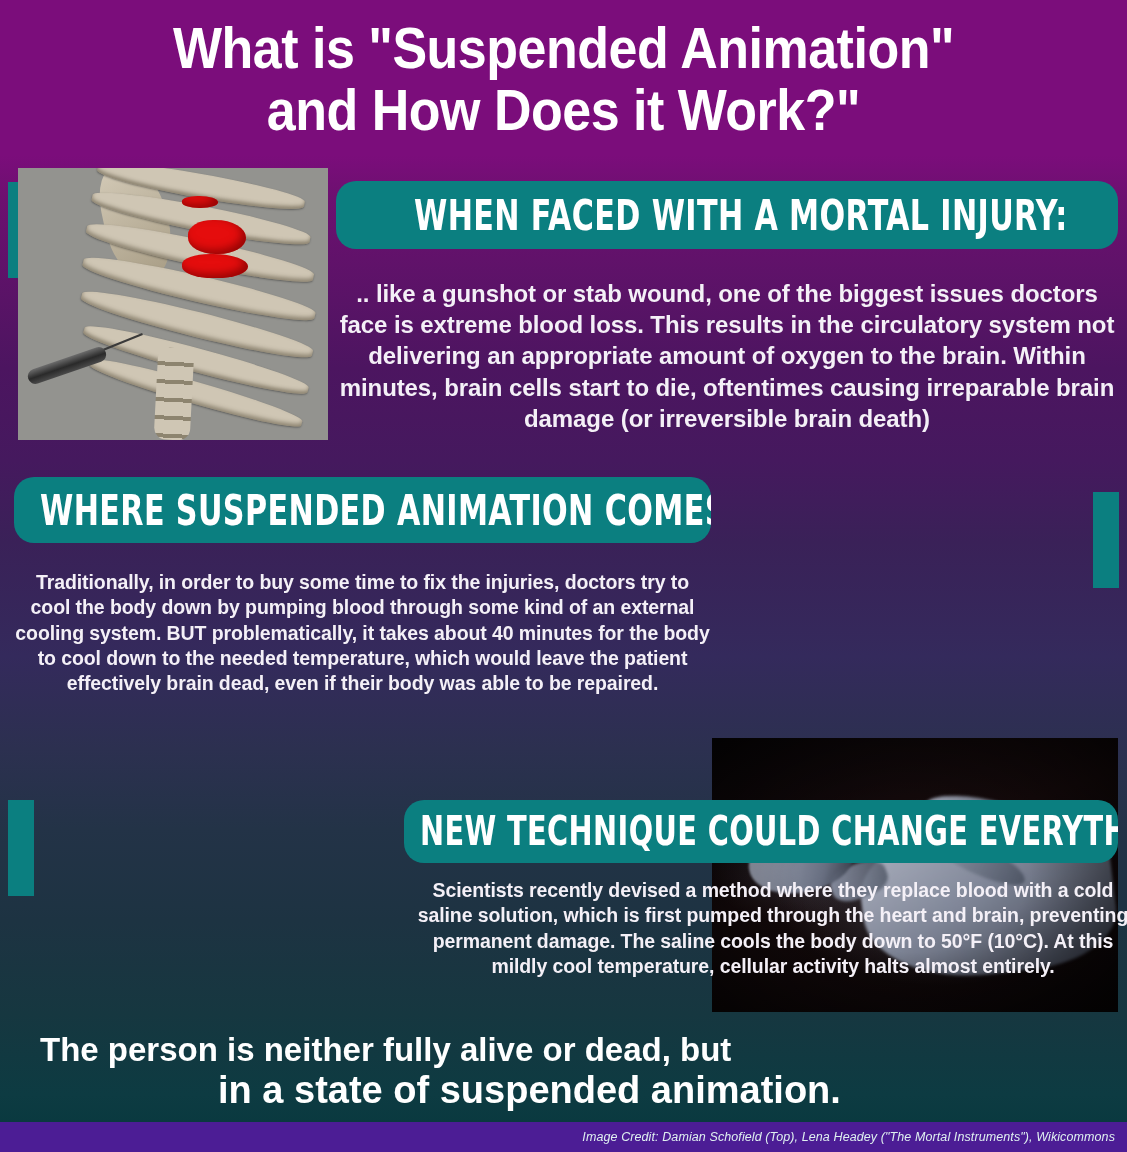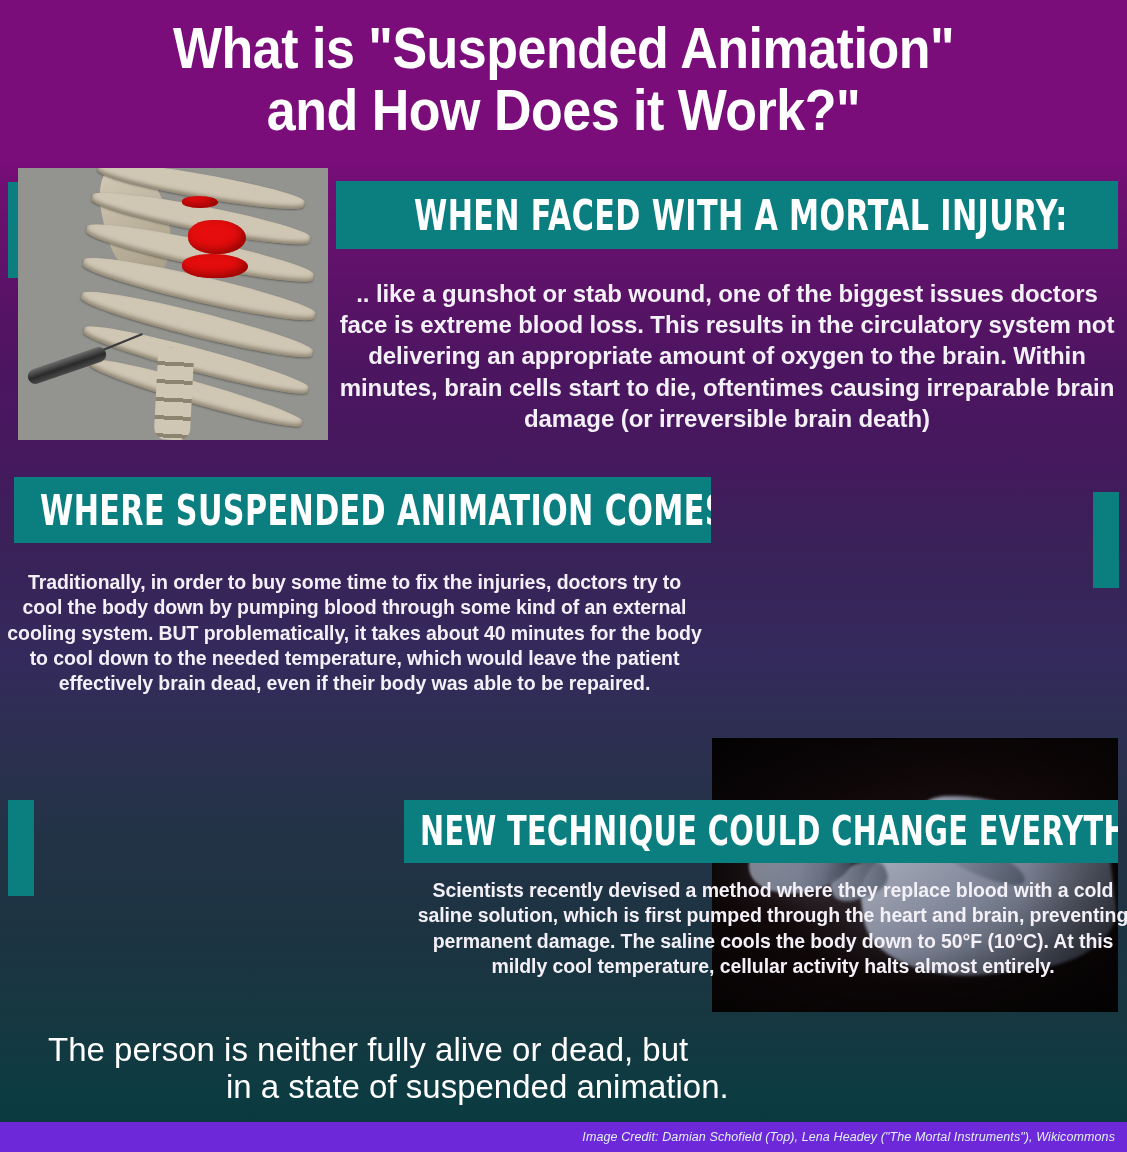--- a/index.html
+++ b/index.html
@@ -26,20 +26,21 @@
 
   
   .abs { position:absolute; }
   .teal { background:#0b7f80; }
   .tealbar {
     background:#0b7f80;
     color:#ffffff;
     display:flex;
     align-items:center;
     overflow:hidden;
+    border-radius:20px;
   }
   .hdr-text {
     font-family:"DejaVu Sans Condensed","Liberation Sans Narrow","Liberation Sans", sans-serif;
     font-weight:700;
     text-transform:uppercase;
     letter-spacing:0.5px;
     transform:scaleX(0.78);
     transform-origin:left center;
     white-space:nowrap;
     line-height:1;
@@ -71,39 +72,39 @@
   #s1-head { left:336px; top:181px; width:782px; height:68px; }
   #s1-head .hdr-text { font-size:43px; margin-left:78px; }
   #s1-body { left:336px; top:278px; width:782px; }
   #s1-body .body-text { font-size:24px; }
 
   
   #s2-accent { right:8px; top:492px; width:26px; height:96px; }
   #img2 { left:712px; top:466px; width:406px; height:274px; }
   #s2-head { left:14px; top:477px; width:697px; height:66px; }
   #s2-head .hdr-text { font-size:43px; margin-left:26px; }
-  #s2-body { left:6px; top:570px; width:697px; }
+  #s2-body { left:14px; top:570px; width:697px; }
   #s2-body .body-text { font-size:19.5px; }
 
   
   #s3-accent { left:8px; top:800px; width:26px; height:96px; }
   #s3-head { left:404px; top:800px; width:714px; height:63px; }
   #s3-head .hdr-text { font-size:41px; margin-left:16px; }
   #s3-body { left:404px; top:878px; width:714px;margin-left:12px; }
   #s3-body .body-text { font-size:19.5px; }
 
   
-  #concl { left:8px; top:1032px; width:1071px; color:#ffffff; font-weight:400; }
+  #concl { left:0; top:1032px; width:1071px; color:#ffffff; font-weight:700; }
   #concl .l1 { font-size:33px; padding-left:40px; text-align:left; line-height:1.12; }
-  #concl .l2 { font-size:33px; padding-left:218px; text-align:left; line-height:1.12; }
+  #concl .l2 { font-size:38px; padding-left:218px; text-align:left; line-height:1.12; }
 
   
   #footer {
     left:0; bottom:0; width:1127px; height:30px;
-    background:#6d28d9;
+    background:#4c1d95;
     display:flex; align-items:center; justify-content:flex-end;
   }
   #footer .credit {
     color:#dff0f0;
     font-size:12.5px;
     font-style:italic;
     padding-right:12px;
     letter-spacing:0.1px;
   }
 

